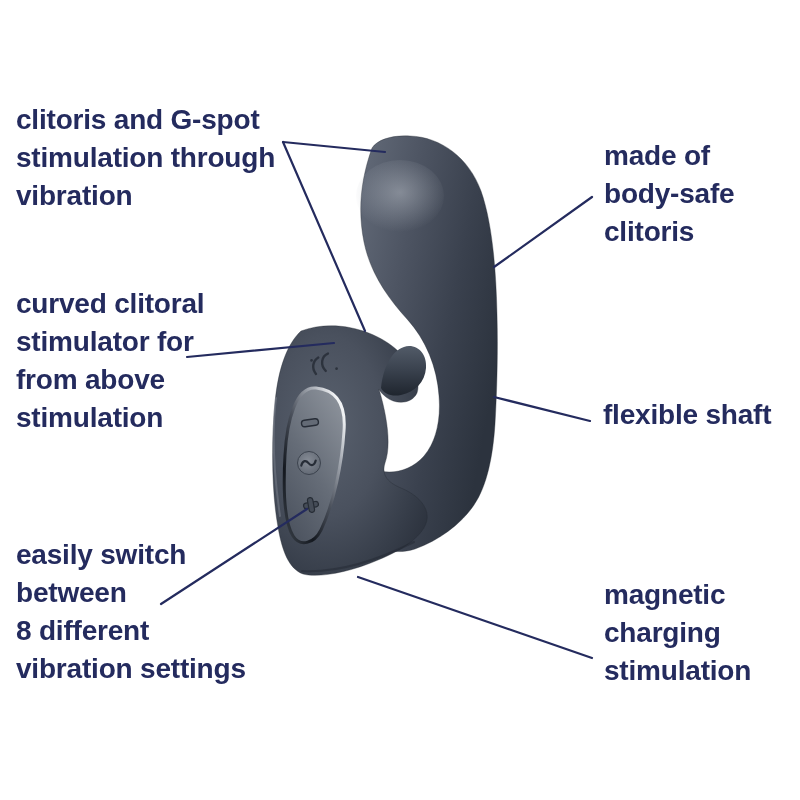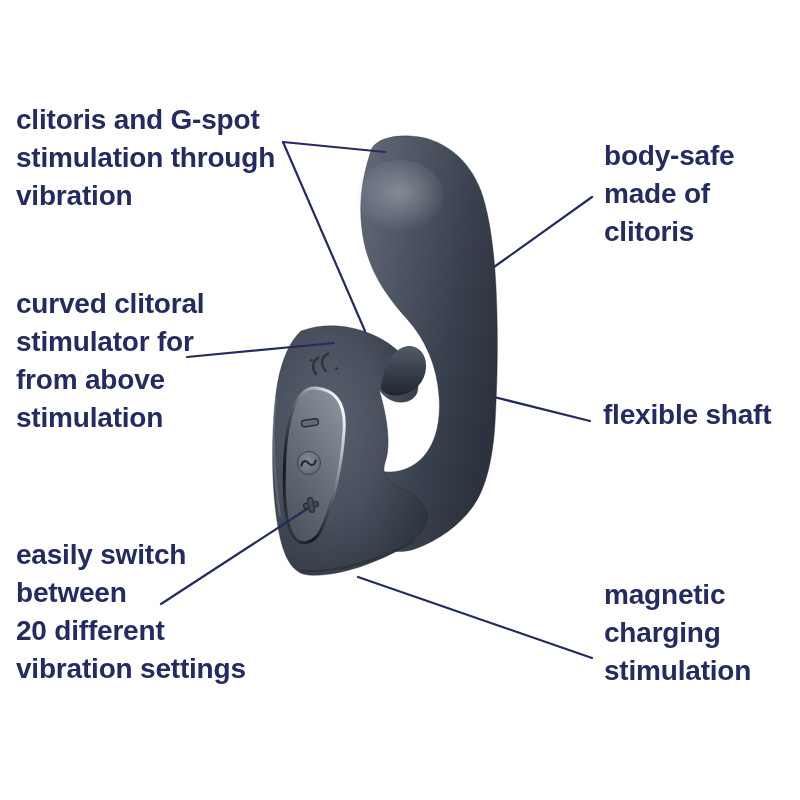--- a/index.html
+++ b/index.html
@@ -140,40 +140,40 @@
     </g>
   </svg>
 
   <div class="label" style="left:16px; top:101px">
     <div>clitoris and G-spot</div>
     <div>stimulation through</div>
     <div>vibration</div>
   </div>
 
   <div class="label" style="left:604px; top:137px">
+    <div>made of</div>
     <div>body-safe</div>
-    <div>made of</div>
     <div>clitoris</div>
   </div>
 
   <div class="label" style="left:16px; top:285px">
     <div>curved clitoral</div>
     <div>stimulator for</div>
     <div>from above</div>
     <div>stimulation</div>
   </div>
 
   <div class="label" style="left:603px; top:396px">
     <div>flexible shaft</div>
   </div>
 
   <div class="label" style="left:16px; top:536px">
     <div>easily switch</div>
     <div>between</div>
-    <div>20 different</div>
+    <div>8 different</div>
     <div>vibration settings</div>
   </div>
 
   <div class="label" style="left:604px; top:576px">
     <div>magnetic</div>
     <div>charging</div>
     <div>stimulation</div>
   </div>
 
 </div>

